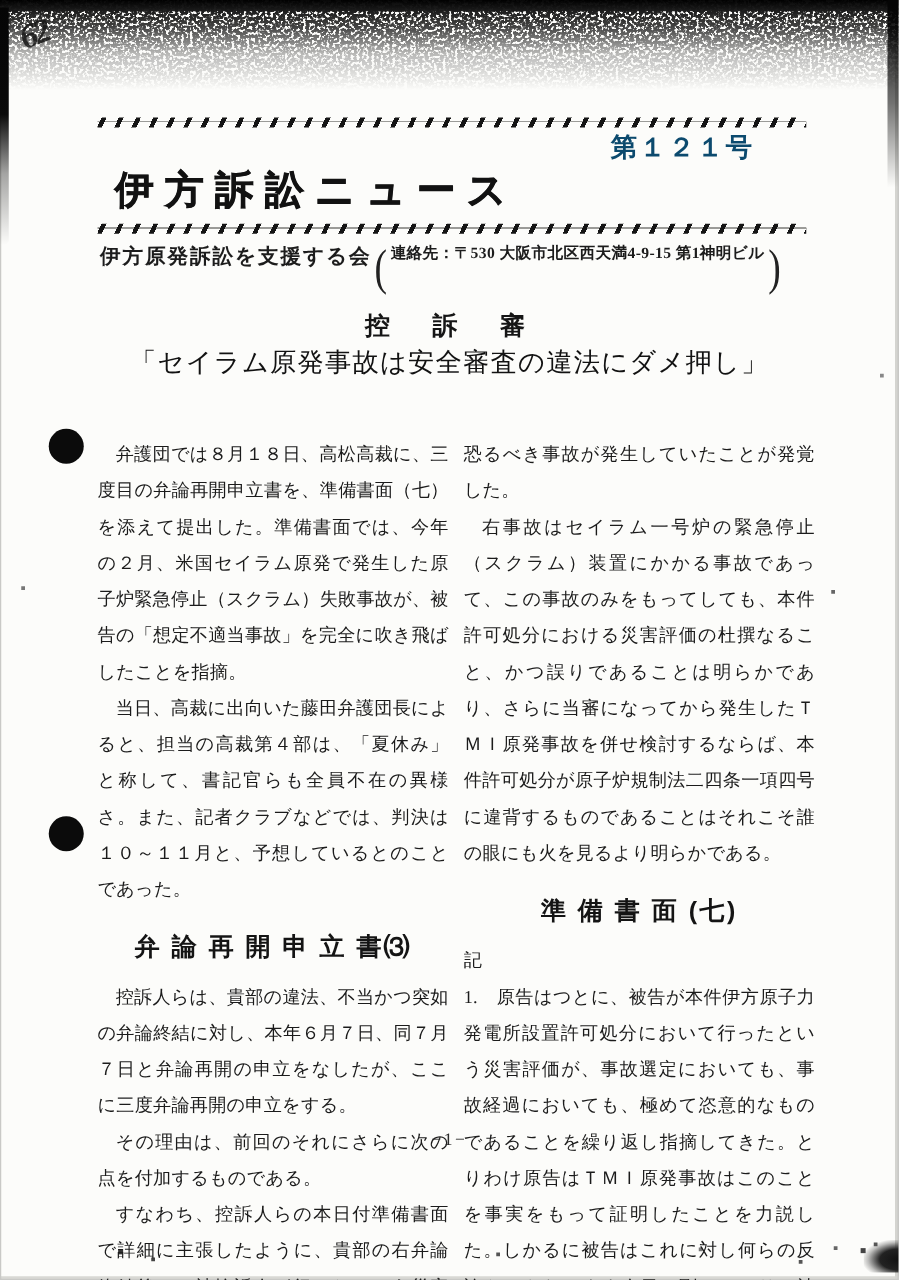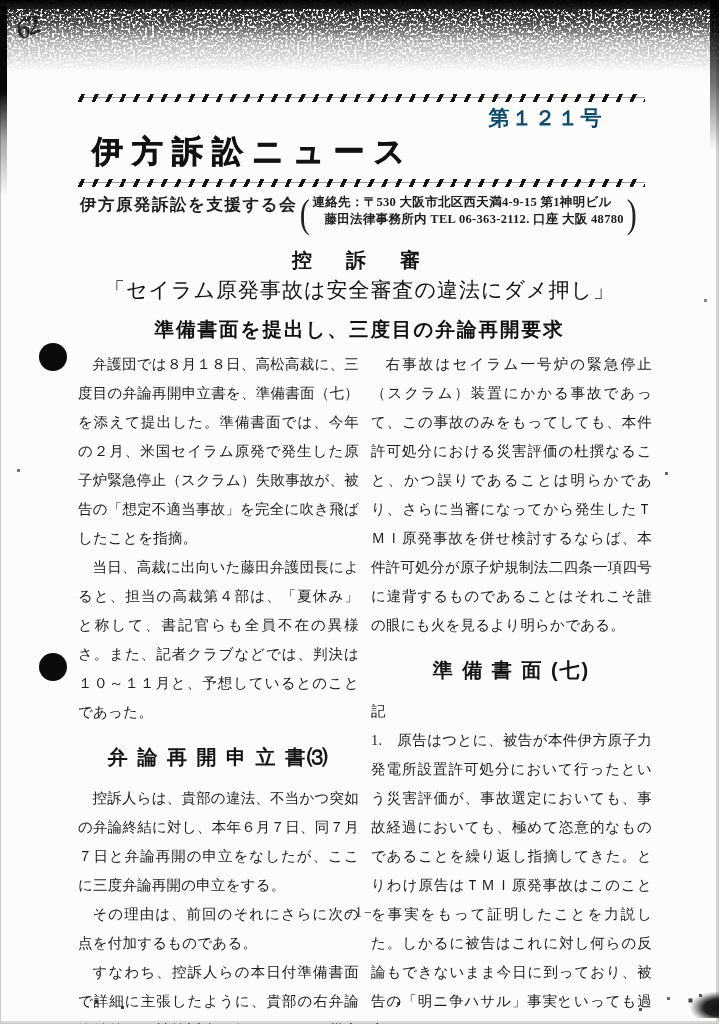--- a/index.html
+++ b/index.html
@@ -138,39 +138,38 @@
   <div class="issue-box">
     <div class="issue-number">第１２１号</div>
   </div>
   <div class="cut-line bottom"></div>
 
   <div class="contact">
     <span class="contact-org">伊方原発訴訟を支援する会</span>
     <span class="big-paren">(</span>
     <span class="contact-lines">
       <span class="l1" style="display:block">連絡先：〒530 大阪市北区西天満4-9-15 第1神明ビル</span>
-      <span class="l2" style="display:block">藤田法律事務所内 TEL 06-363-2112. 口座 大阪 48780</span>
     </span>
     <span class="big-paren">)</span>
   </div>
 
   <div class="kicker">控　訴　審</div>
   <div class="headline">「セイラム原発事故は安全審査の違法にダメ押し」</div>
-  <div class="subheadline">準備書面を提出し、三度目の弁論再開要求</div>
 
   <div class="columns">
     <div class="col">
       <p class="indent">弁護団では８月１８日、高松高裁に、三度目の弁論再開申立書を、準備書面（七）を添えて提出した。準備書面では、今年の２月、米国セイラム原発で発生した原子炉緊急停止（スクラム）失敗事故が、被告の「想定不適当事故」を完全に吹き飛ばしたことを指摘。</p>
       <p class="indent">当日、高裁に出向いた藤田弁護団長によると、担当の高裁第４部は、「夏休み」と称して、書記官らも全員不在の異様さ。また、記者クラブなどでは、判決は１０～１１月と、予想しているとのことであった。</p>
       <h3 class="sec-heading">弁 論 再 開 申 立 書⑶</h3>
       <p class="indent">控訴人らは、貴部の違法、不当かつ突如の弁論終結に対し、本年６月７日、同７月７日と弁論再開の申立をなしたが、ここに三度弁論再開の申立をする。</p>
       <p class="indent">その理由は、前回のそれにさらに次の点を付加するものである。</p>
       <p class="indent">すなわち、控訴人らの本日付準備書面で詳細に主張したように、貴部の右弁論終結後に、被控訴人が行ったという災害評価の事故選定、事故経過の恣意性を事実をもって、証明する</p>
     </div>
     <div class="col">
+      <p>恐るべき事故が発生していたことが発覚した。</p>
       <p class="indent">右事故はセイラム一号炉の緊急停止（スクラム）装置にかかる事故であって、この事故のみをもってしても、本件許可処分における災害評価の杜撰なること、かつ誤りであることは明らかであり、さらに当審になってから発生したＴＭＩ原発事故を併せ検討するならば、本件許可処分が原子炉規制法二四条一項四号に違背するものであることはそれこそ誰の眼にも火を見るより明らかである。</p>
       <h3 class="sec-heading">準 備 書 面 (七)</h3>
       <p class="sec-label">記</p>
       <p>1.　原告はつとに、被告が本件伊方原子力発電所設置許可処分において行ったという災害評価が、事故選定においても、事故経過においても、極めて恣意的なものであることを繰り返し指摘してきた。とりわけ原告はＴＭＩ原発事故はこのことを事実をもって証明したことを力説した。しかるに被告はこれに対し何らの反論もできないまま今日に到っており、被告の「明ニ争ハサル」事実といっても過言ではない。</p>
 
     </div>
   </div>
 
   <div class="page-number">−1−</div>
 

